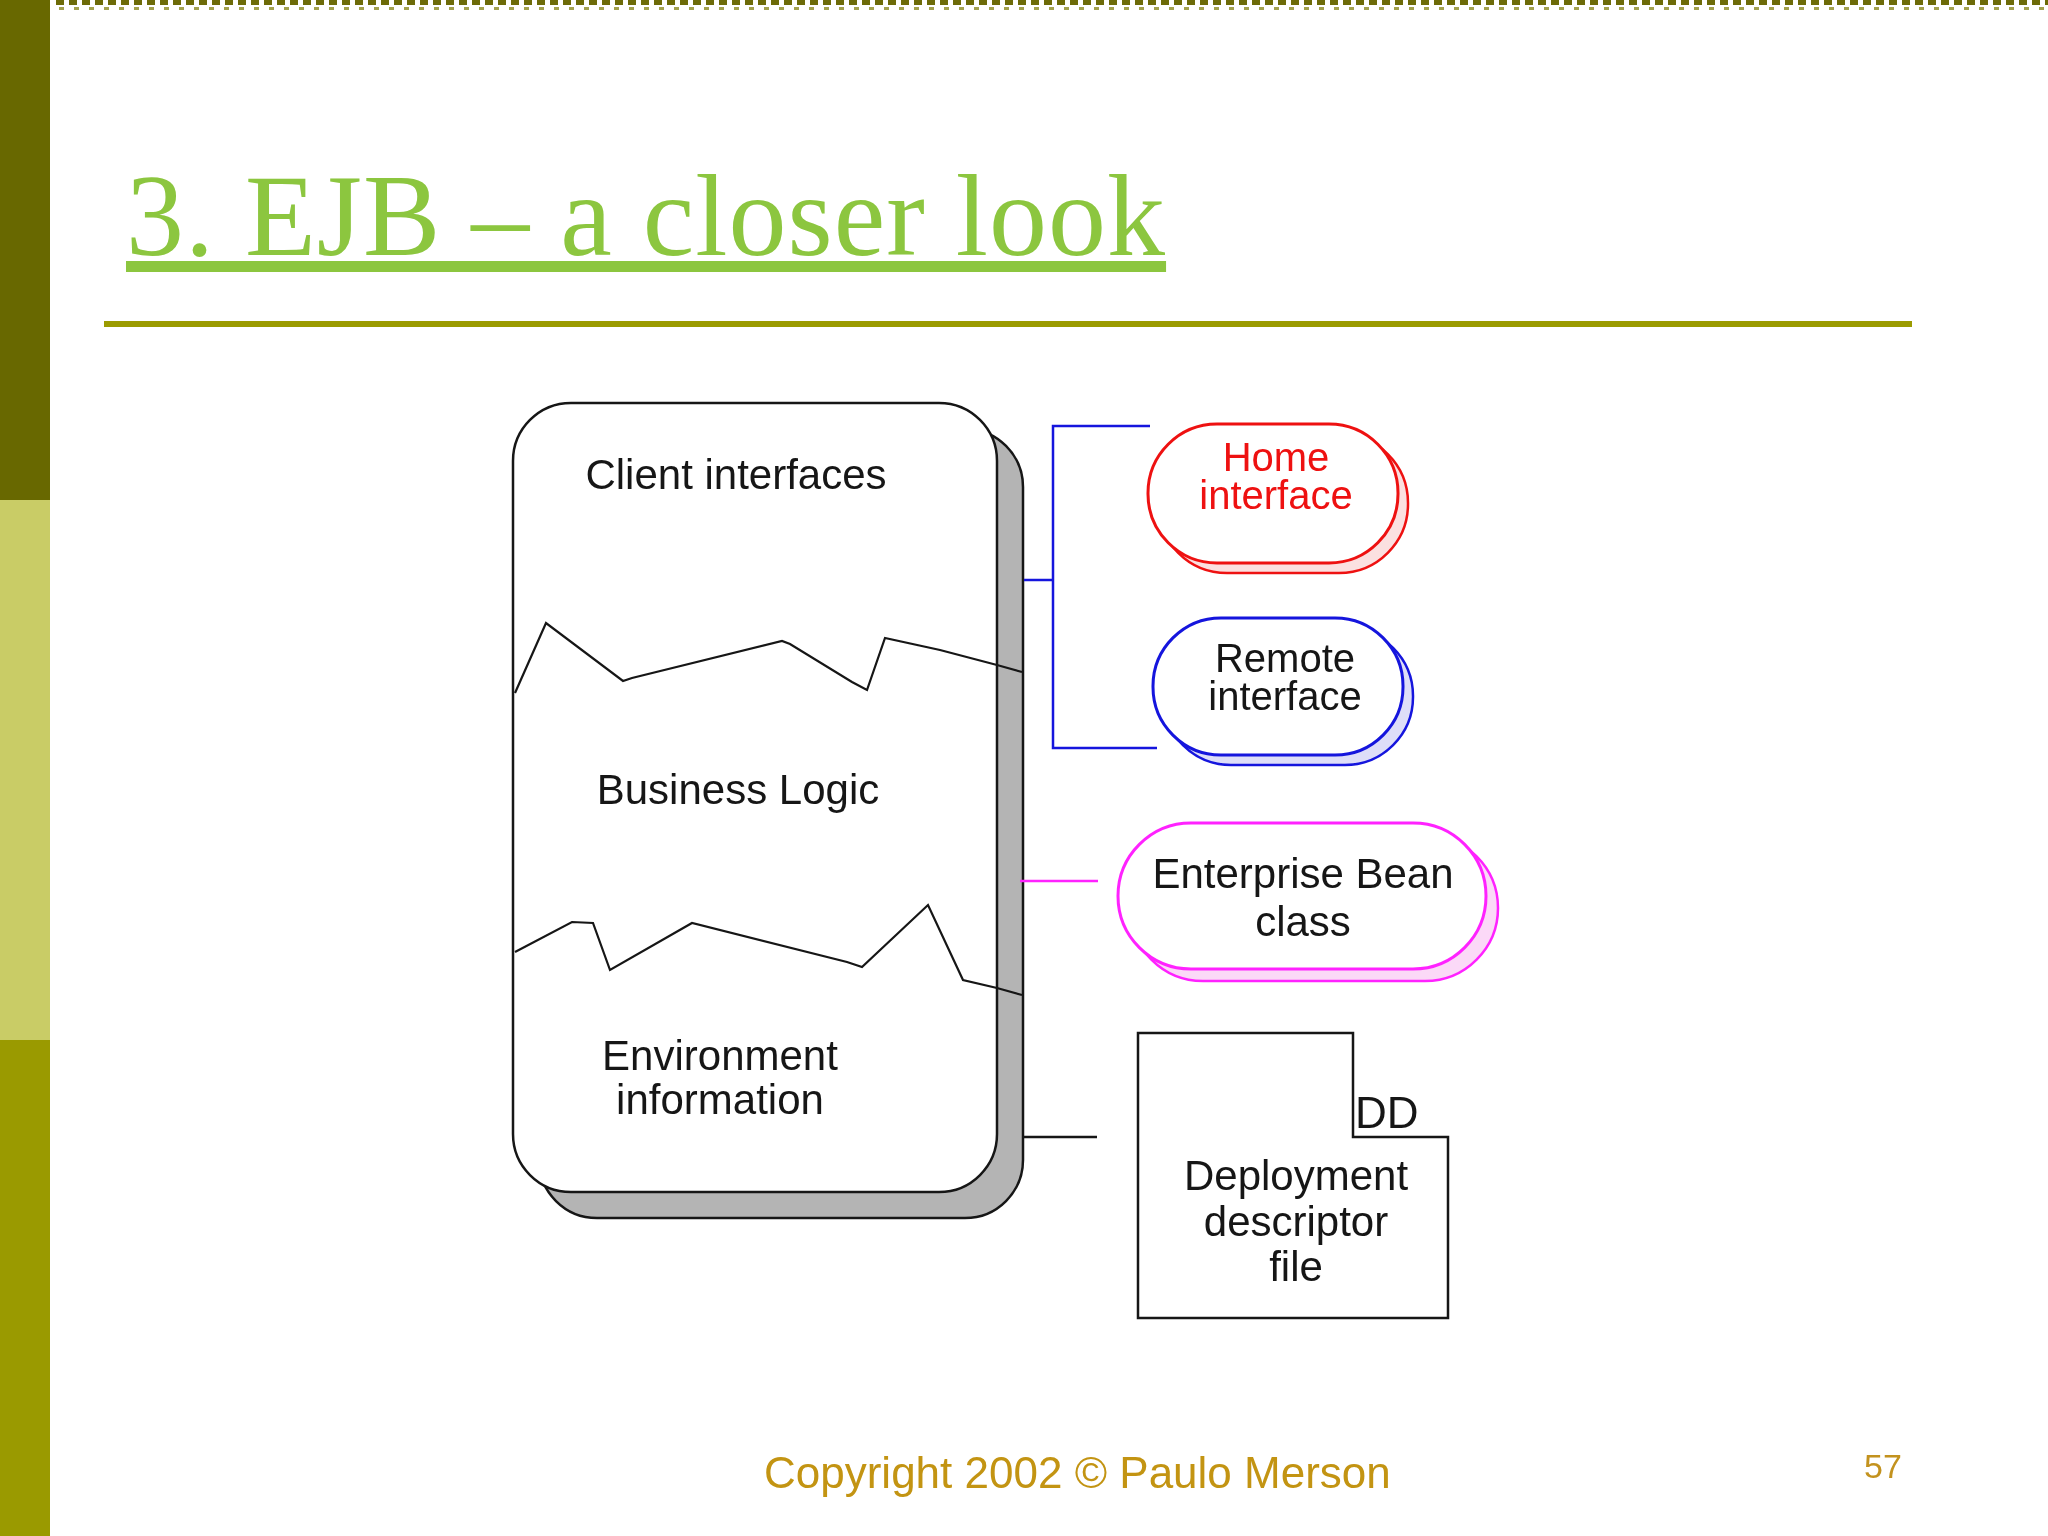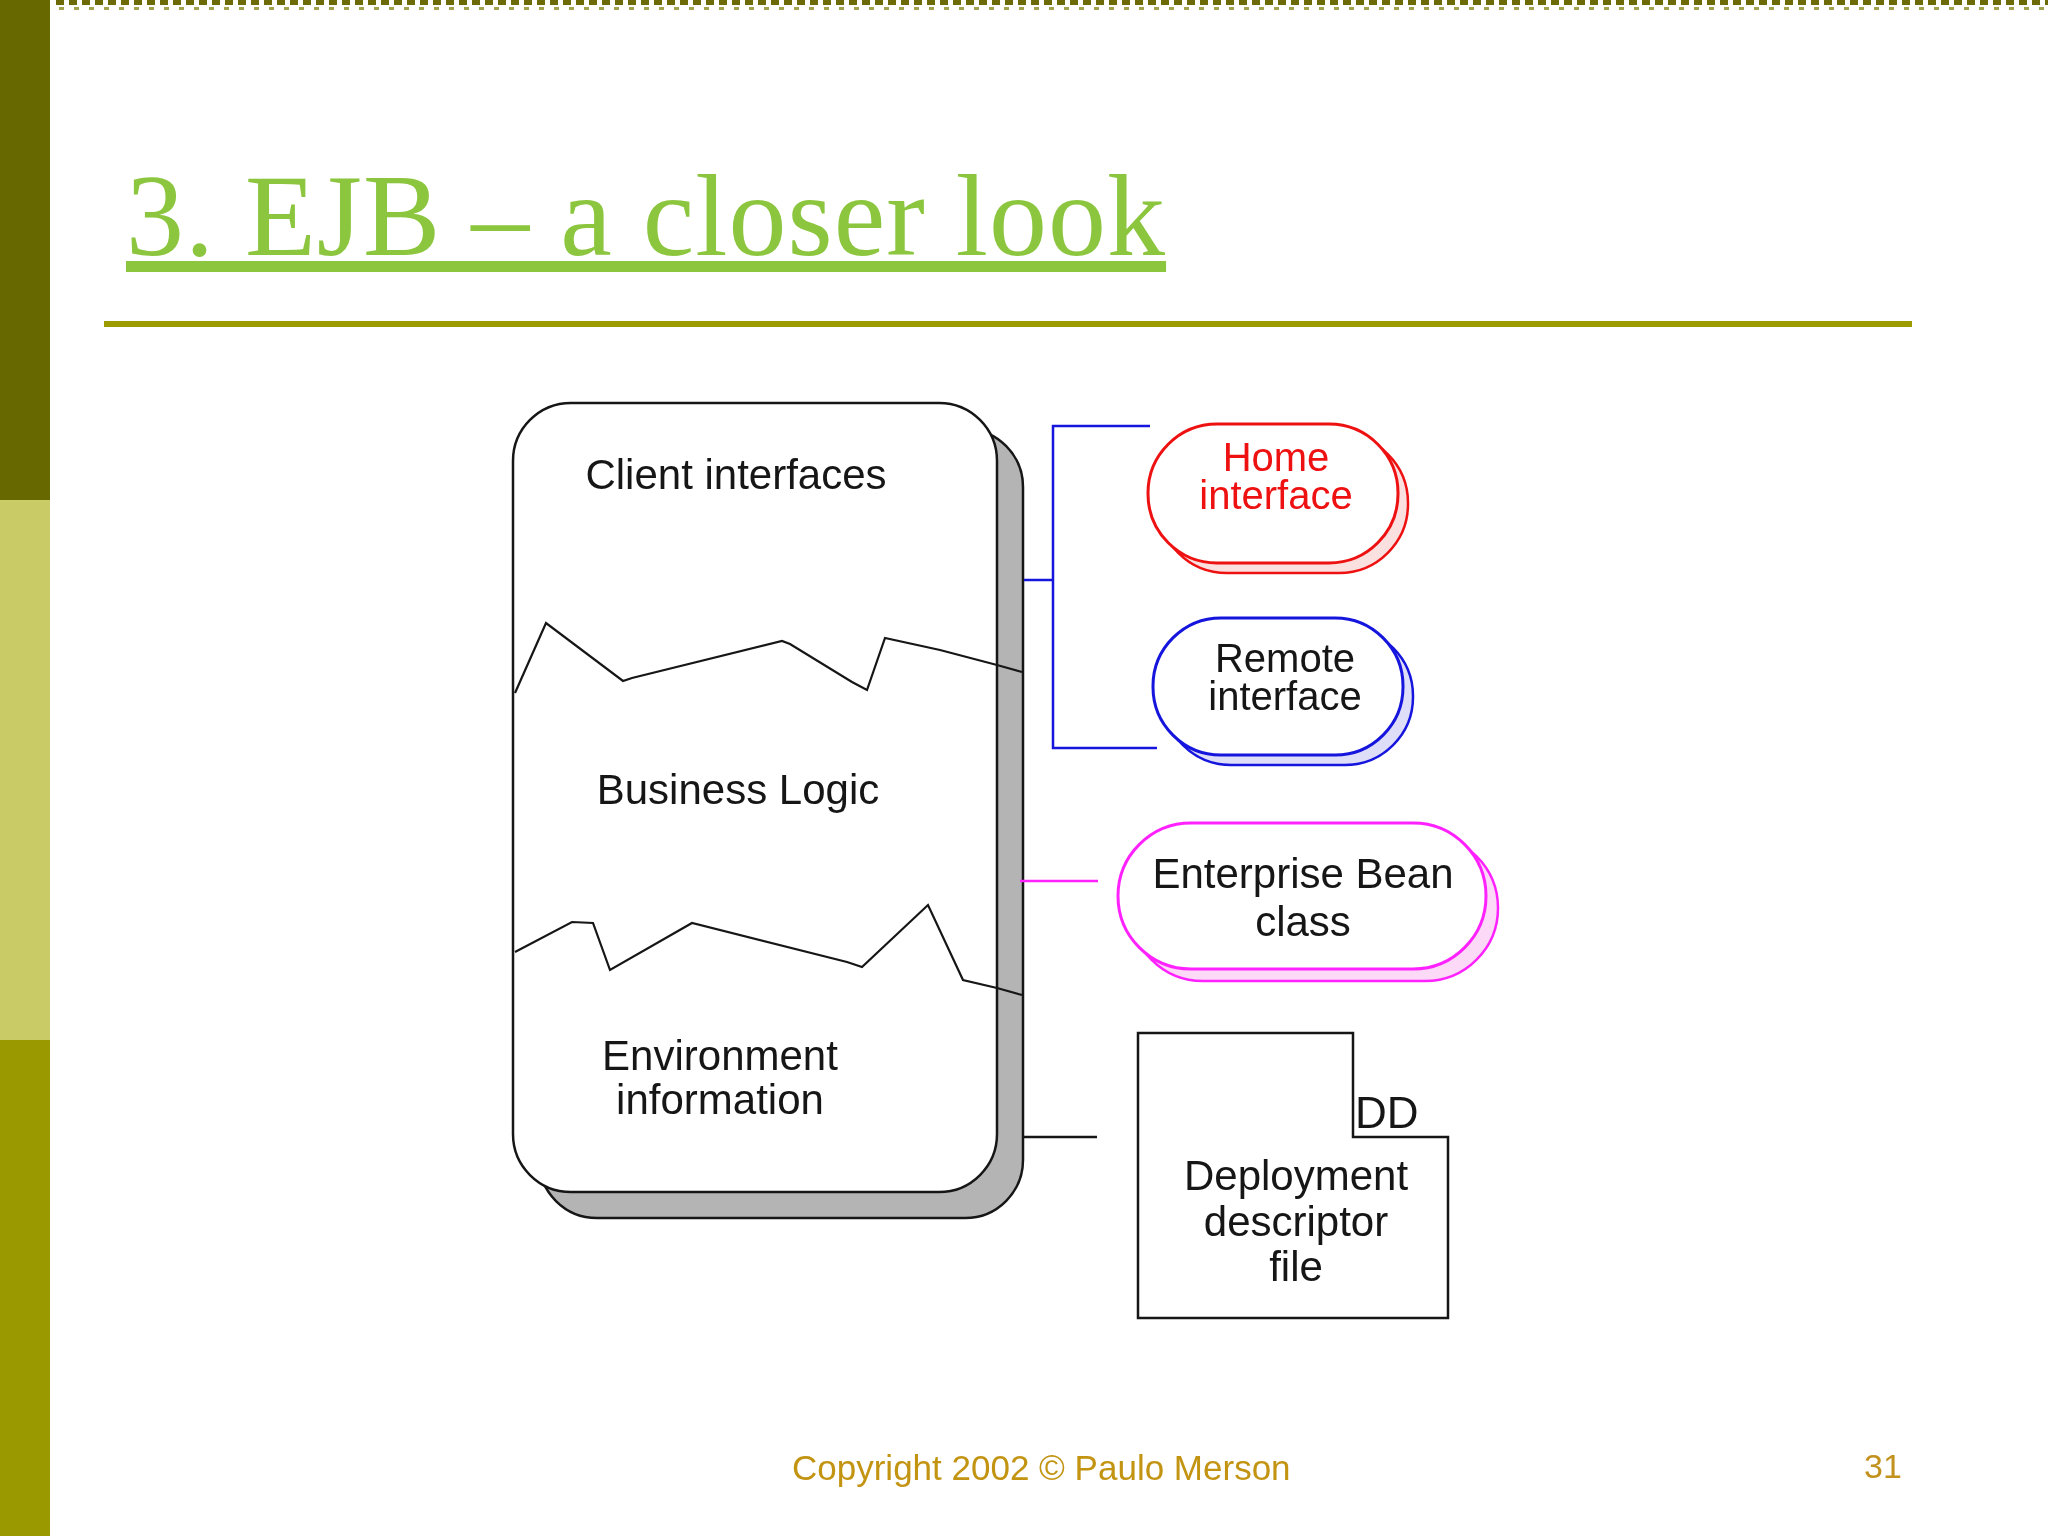--- a/index.html
+++ b/index.html
@@ -26,22 +26,22 @@
     font-size:116px;line-height:1;color:var(--c-title);
     white-space:nowrap;letter-spacing:1px;text-decoration:underline;
   }
   .title-rule{
     position:absolute;left:104px;top:321px;width:1808px;height:6px;
     background:var(--c-rule);
   }
   .diagram-svg{position:absolute;left:0;top:0;width:2048px;height:1536px;}
   .dtxt{font-family:"Liberation Sans",sans-serif;fill:#161616;}
   .footer-copyright{
-    position:absolute;left:792px;top:1448px;
-    font-size:35px;color:var(--c-footer);white-space:nowrap;
+    position:absolute;left:764px;top:1448px;
+    font-size:44px;color:var(--c-footer);white-space:nowrap;
   }
   .page-number{
     position:absolute;left:1864px;top:1447px;
     font-size:34px;color:var(--c-page_number);
   }
 </style>
 </head>
 <body>
 
 <div class="sidebar">
@@ -89,13 +89,13 @@
 
   <line x1="1022" y1="1137" x2="1097" y2="1137" style="stroke:var(--c-ink);stroke-width:2.5"></line>
   <polygon points="1138,1033 1353,1033 1353,1137 1448,1137 1448,1318 1138,1318" style="fill:#ffffff;stroke:var(--c-ink);stroke-width:2.5"></polygon>
   <text class="dtxt" x="1355" y="1128" font-size="44">DD</text>
   <text class="dtxt" x="1296" y="1190" font-size="42" text-anchor="middle">Deployment</text>
   <text class="dtxt" x="1296" y="1236" font-size="42" text-anchor="middle">descriptor</text>
   <text class="dtxt" x="1296" y="1281" font-size="42" text-anchor="middle">file</text>
 </svg>
 
 <div class="footer-copyright">Copyright 2002 © Paulo Merson</div>
-<div class="page-number">31</div>
+<div class="page-number">57</div>
 
 </body></html>

